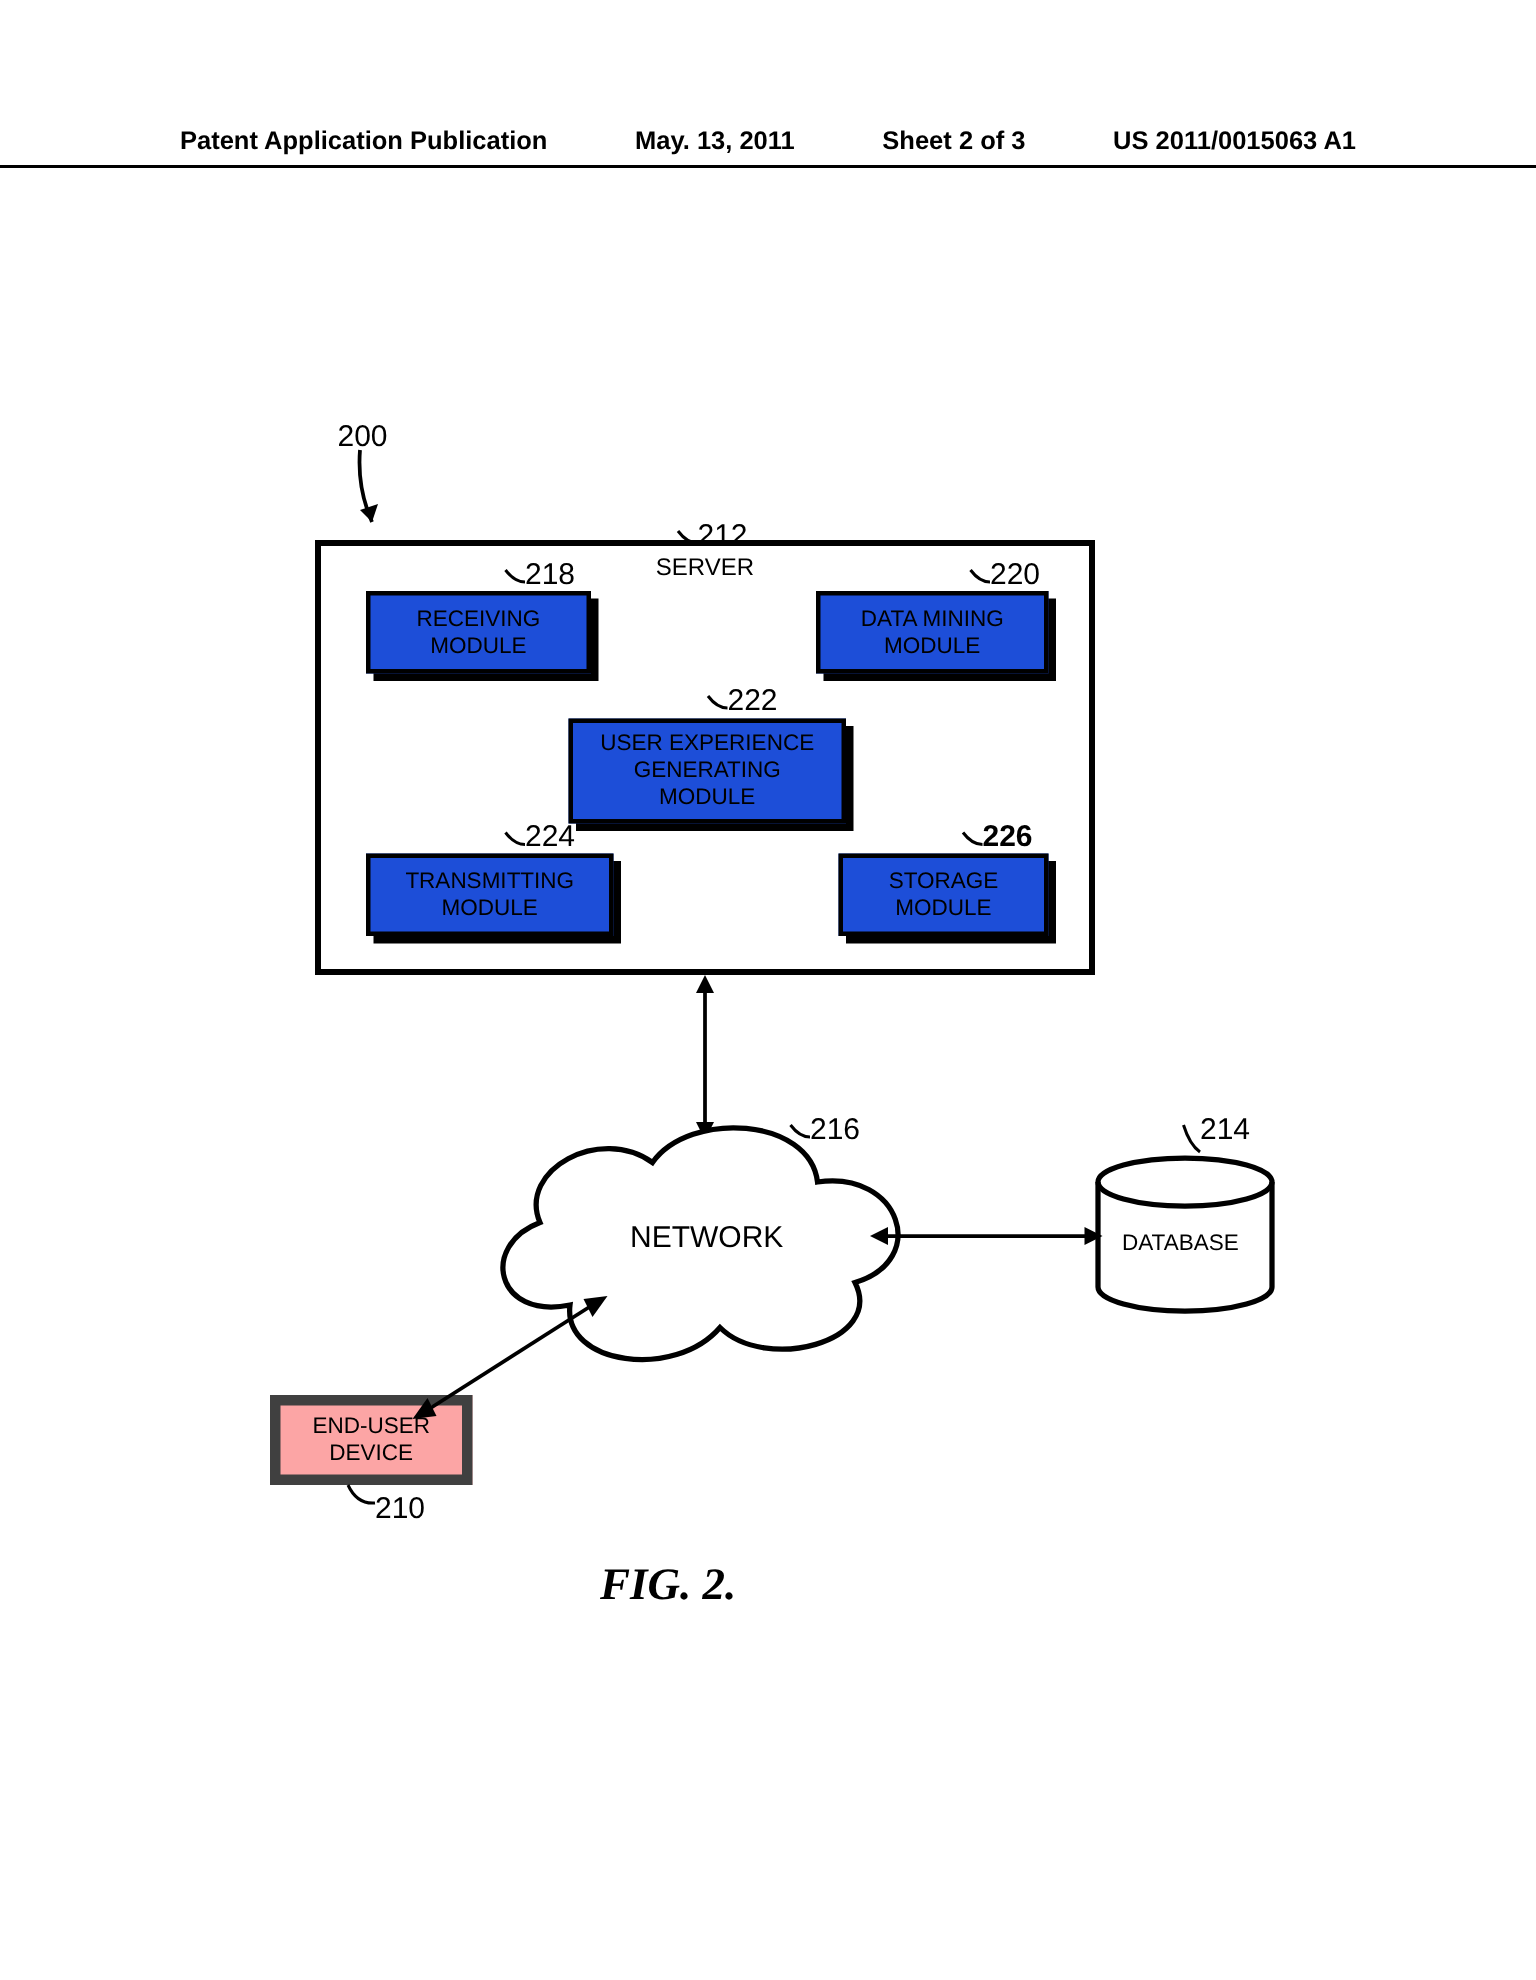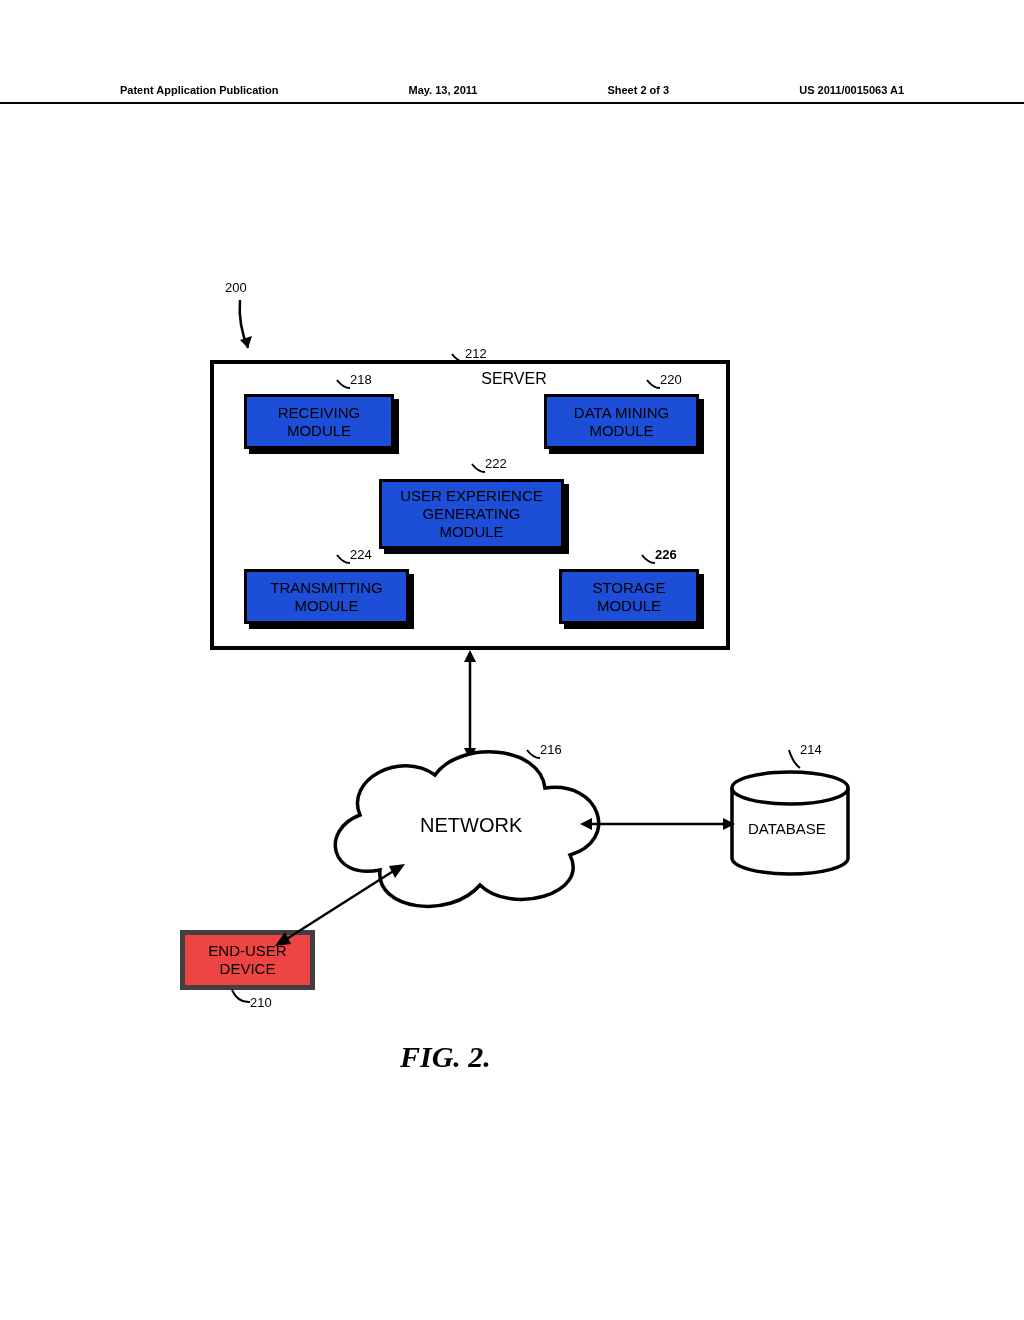--- a/index.html
+++ b/index.html
@@ -10,21 +10,21 @@
     font-family: Arial, Helvetica, sans-serif;
     position: relative;
   }
   .header {
     position: absolute;
     top: 84px;
     left: 0;
     width: 1024px;
     display: flex;
     justify-content: space-between;
-    font-size: 11px;
+    font-size: 17px;
     padding: 0 120px 0 120px;
     border-bottom: 2px solid #000;
     padding-bottom: 6px;
   }
   .header .left { font-weight: bold; }
   .header .right { font-weight: bold; }
   .header .mid { font-weight: bold; }
 
   .fig-container {
     position: absolute;
@@ -44,21 +44,20 @@
     background: #fff;
   }
   .server-label {
     position: absolute;
     top: 6px;
     left: 0;
     width: 100%;
     text-align: center;
     font-size: 16px;
     font-weight: normal;
-    margin-left: 44px;
   }
   .module-outer {
     position: absolute;
   }
   .module-face {
     position: relative;
     border: 3px solid #000;
     background: #1d4ed8;
     display: flex;
     align-items: center;
@@ -70,35 +69,35 @@
   }
   .module-shadow {
     position: absolute;
     top: 5px; left: 5px;
     width: 100%; height: 100%;
     background: #000;
   }
 
   .ref {
     position: absolute;
-    font-size: 13px;
+    font-size: 20px;
   }
 
   .cloud {
     position: absolute;
   }
 
   .db {
     position: absolute;
   }
 
   .enduser {
     position: absolute;
-    border: 5px solid #404040;
-    background: #ef4444;
+    border: 7px solid #404040;
+    background: #fca5a5;
     text-align: center;
     font-size: 15px;
     line-height: 1.2;
     display: flex;
     align-items: center;
     justify-content: center;
     padding: 6px 10px;
   }
 
   .figcap {

